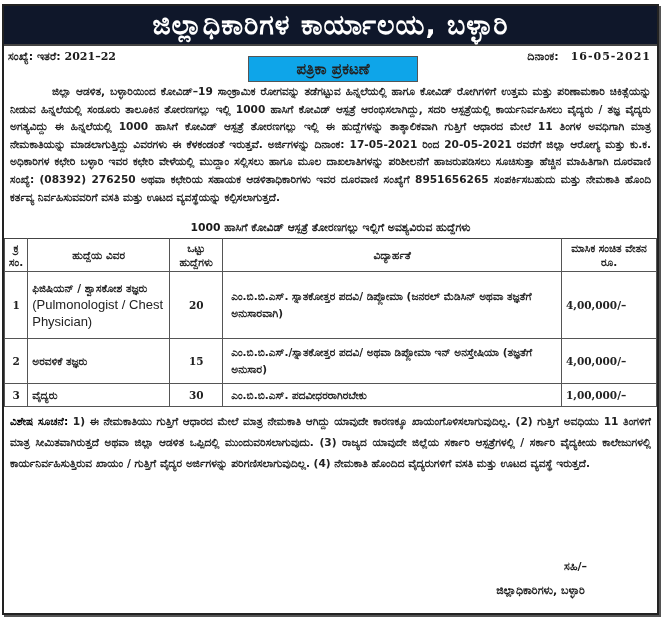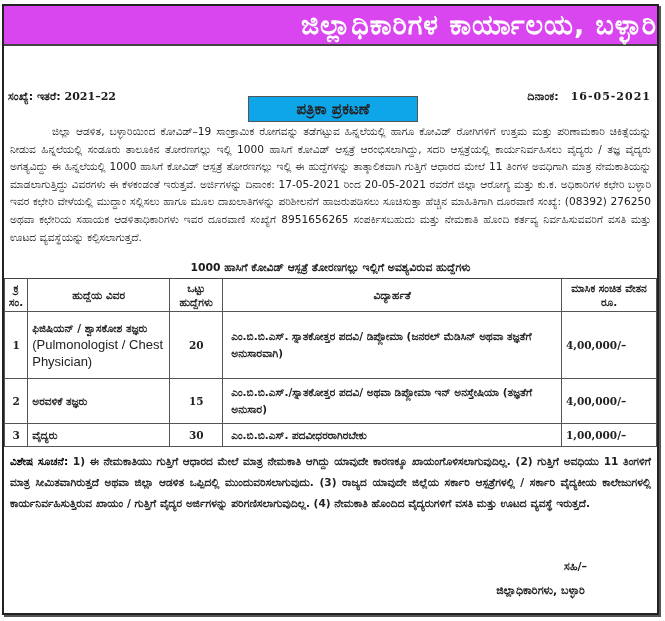--- a/index.html
+++ b/index.html
@@ -10,44 +10,44 @@
     }
     .page {
       position: absolute; left: 2px; top: 4px;
       width: 657px; height: 611px;
       border: 2px solid #222;
       box-shadow: 2px 2px 0 #555;
       box-sizing: border-box;
       background: #fff;
     }
     .banner {
-      height: 38px; background: #d946ef; color: #fff;
-      text-align: right; font-size: 27px; font-weight: bold;
+      height: 38px; background: #0f172a; color: #fff;
+      text-align: center; font-size: 27px; font-weight: bold;
       line-height: 38px; letter-spacing: 1px;
       border-bottom: 2px solid #444;
     }
     .meta-row {
       position: relative; height: 34px;
-      font-size: 11px; font-weight: bold; margin-top: 40px;
+      font-size: 11px; font-weight: bold;
     }
     .meta-left { position: absolute; left: 4px; top: 4px; }
     .meta-right { position: absolute; right: 6px; top: 4px; }
     .meta-right .val { font-family: "DejaVu Serif", serif; margin-left: 12px; letter-spacing: 1px; }
     .meta-left .val { font-family: "DejaVu Serif", serif; margin-left: 4px; }
     .press-box {
       position: absolute; left: 244px; top: 10px;
       width: 168px; height: 24px;
       background: #0ea5e9; border: 1.5px solid #555;
       text-align: center; line-height: 24px;
       font-size: 15px; font-weight: bold; color: #222;
     }
     .body-para {
       margin: 3px 6px 0 6px;
       font-size: 10.6px; line-height: 17.6px;
-      text-align: justify; font-weight: normal; color: #222;
+      text-align: justify; font-weight: bold; color: #222;
       text-indent: 42px;
     }
     .table-title {
       text-align: center; font-size: 10.8px; font-weight: bold;
       margin-top: 14px; height: 18px; line-height: 16px;
     }
     table.posts {
       width: 100%; border-collapse: collapse;
       font-size: 10.5px; color: #222;
     }

